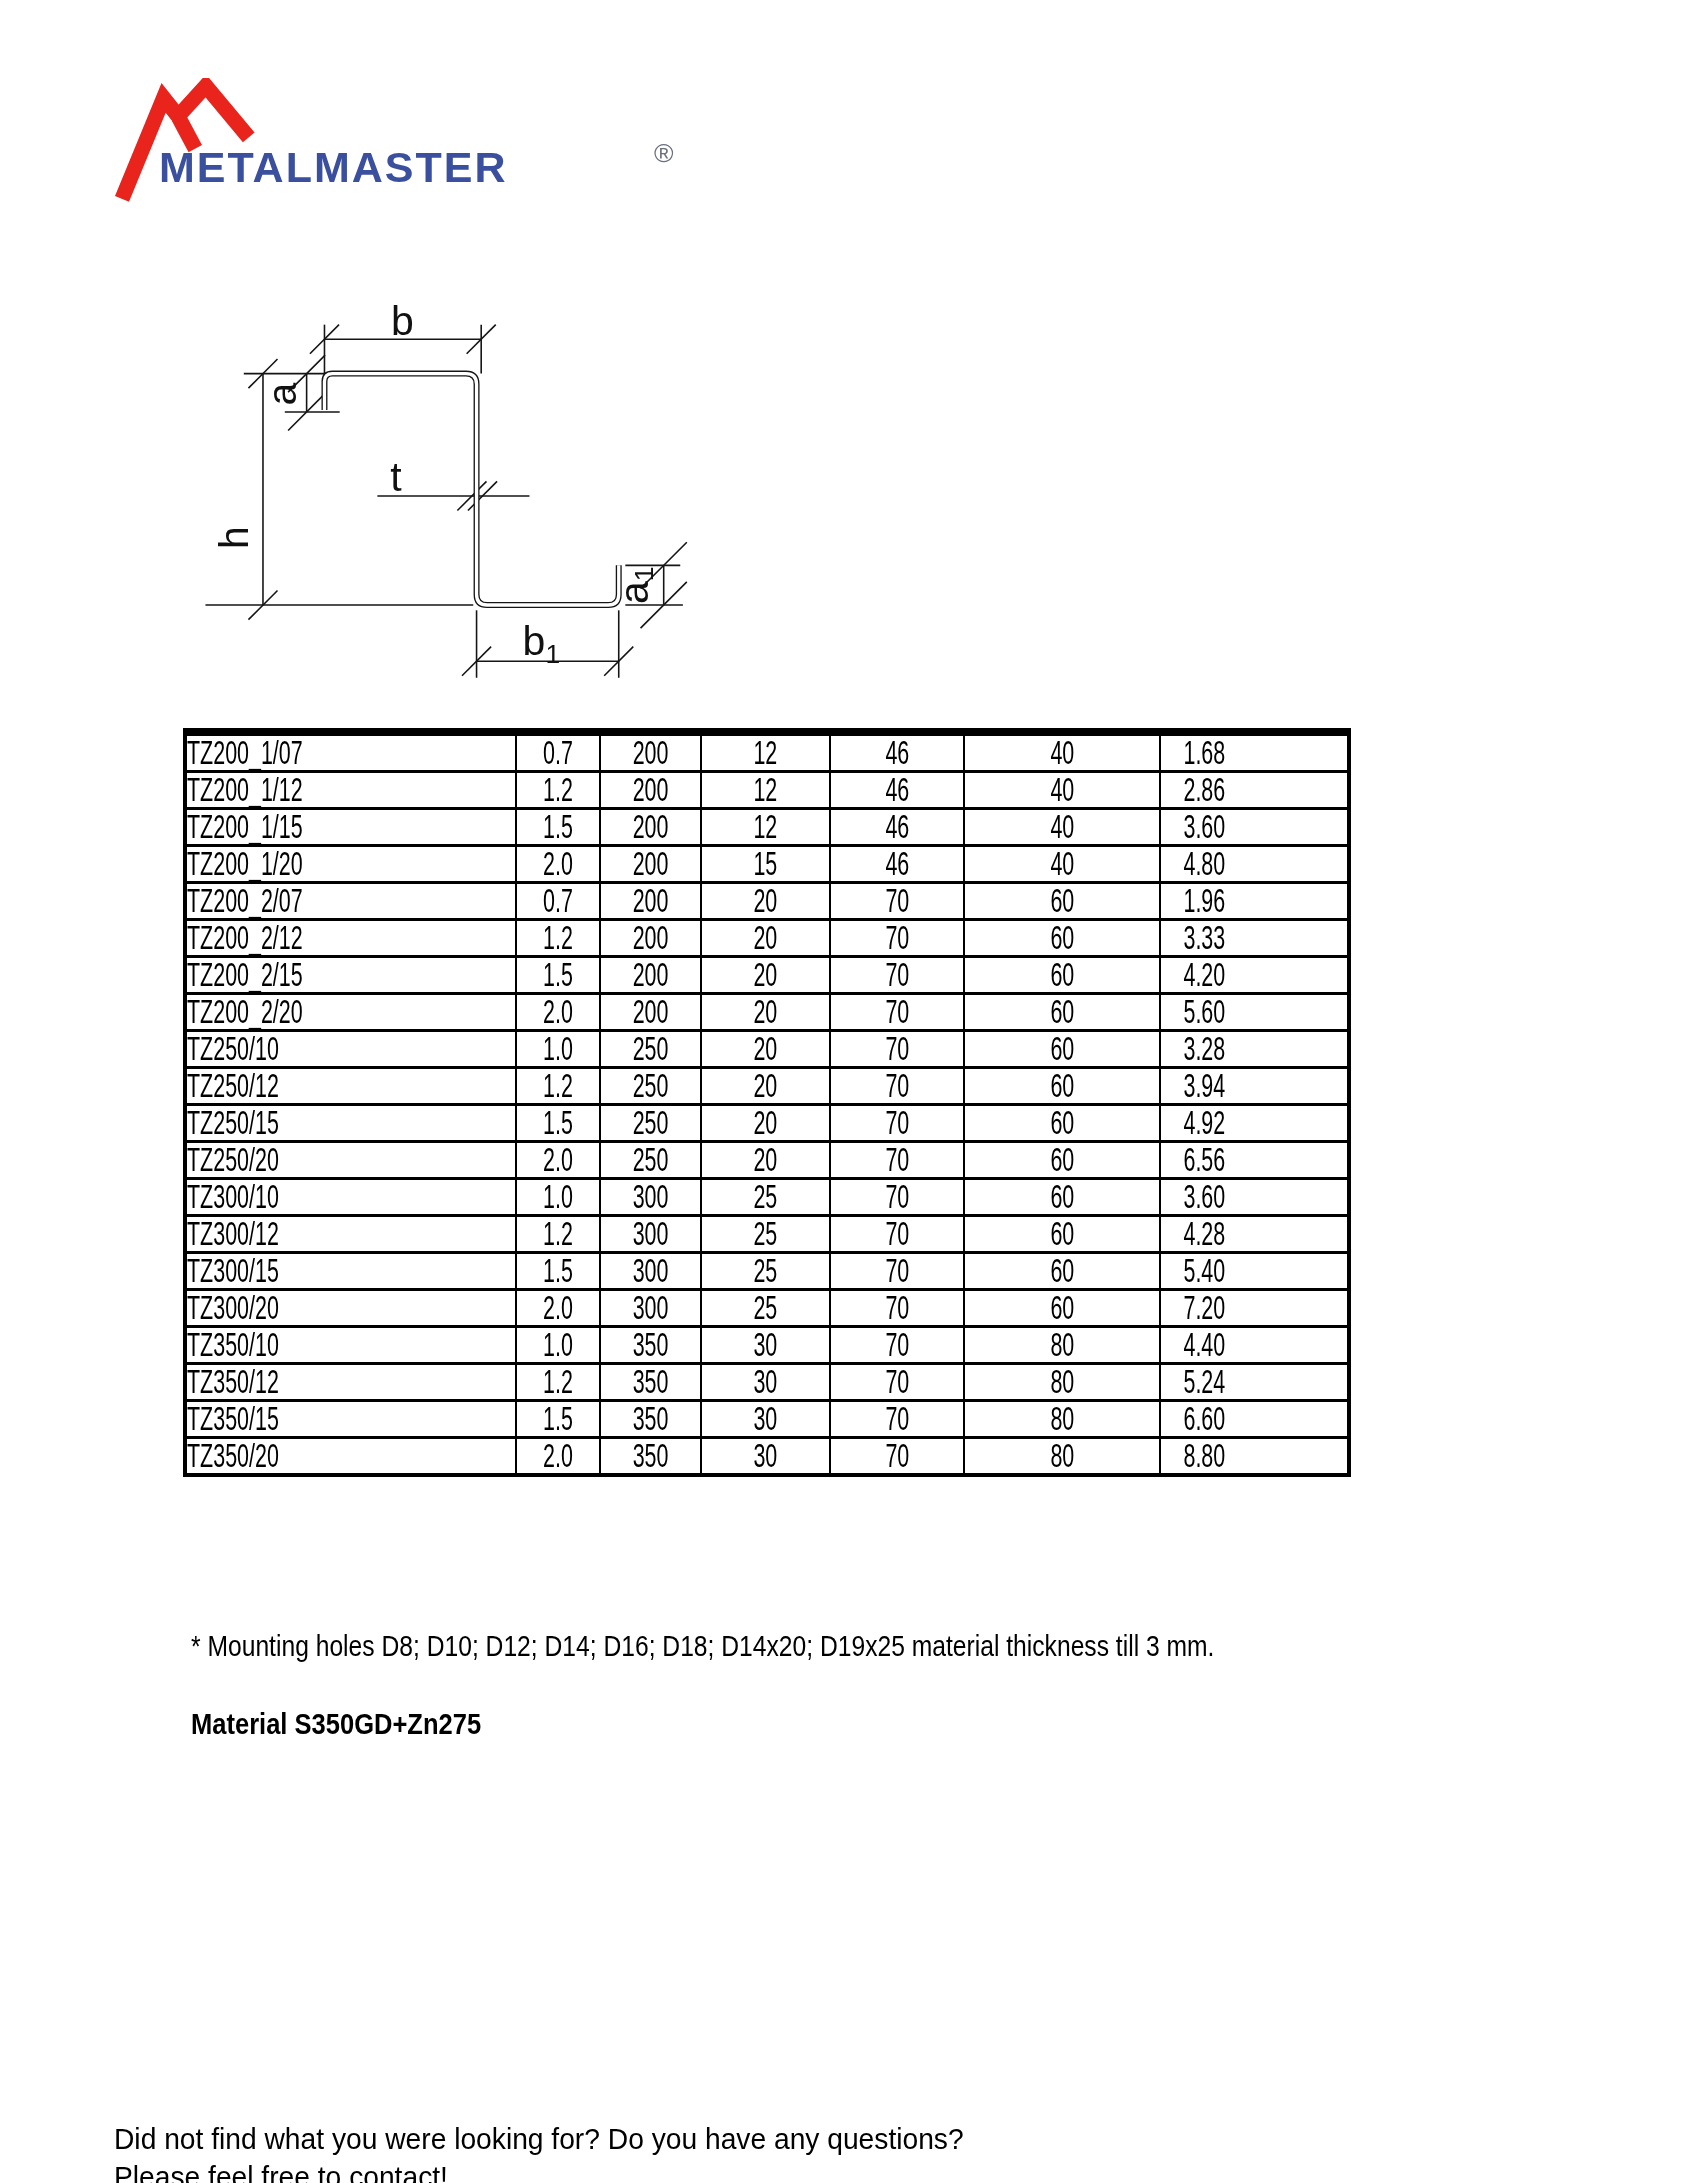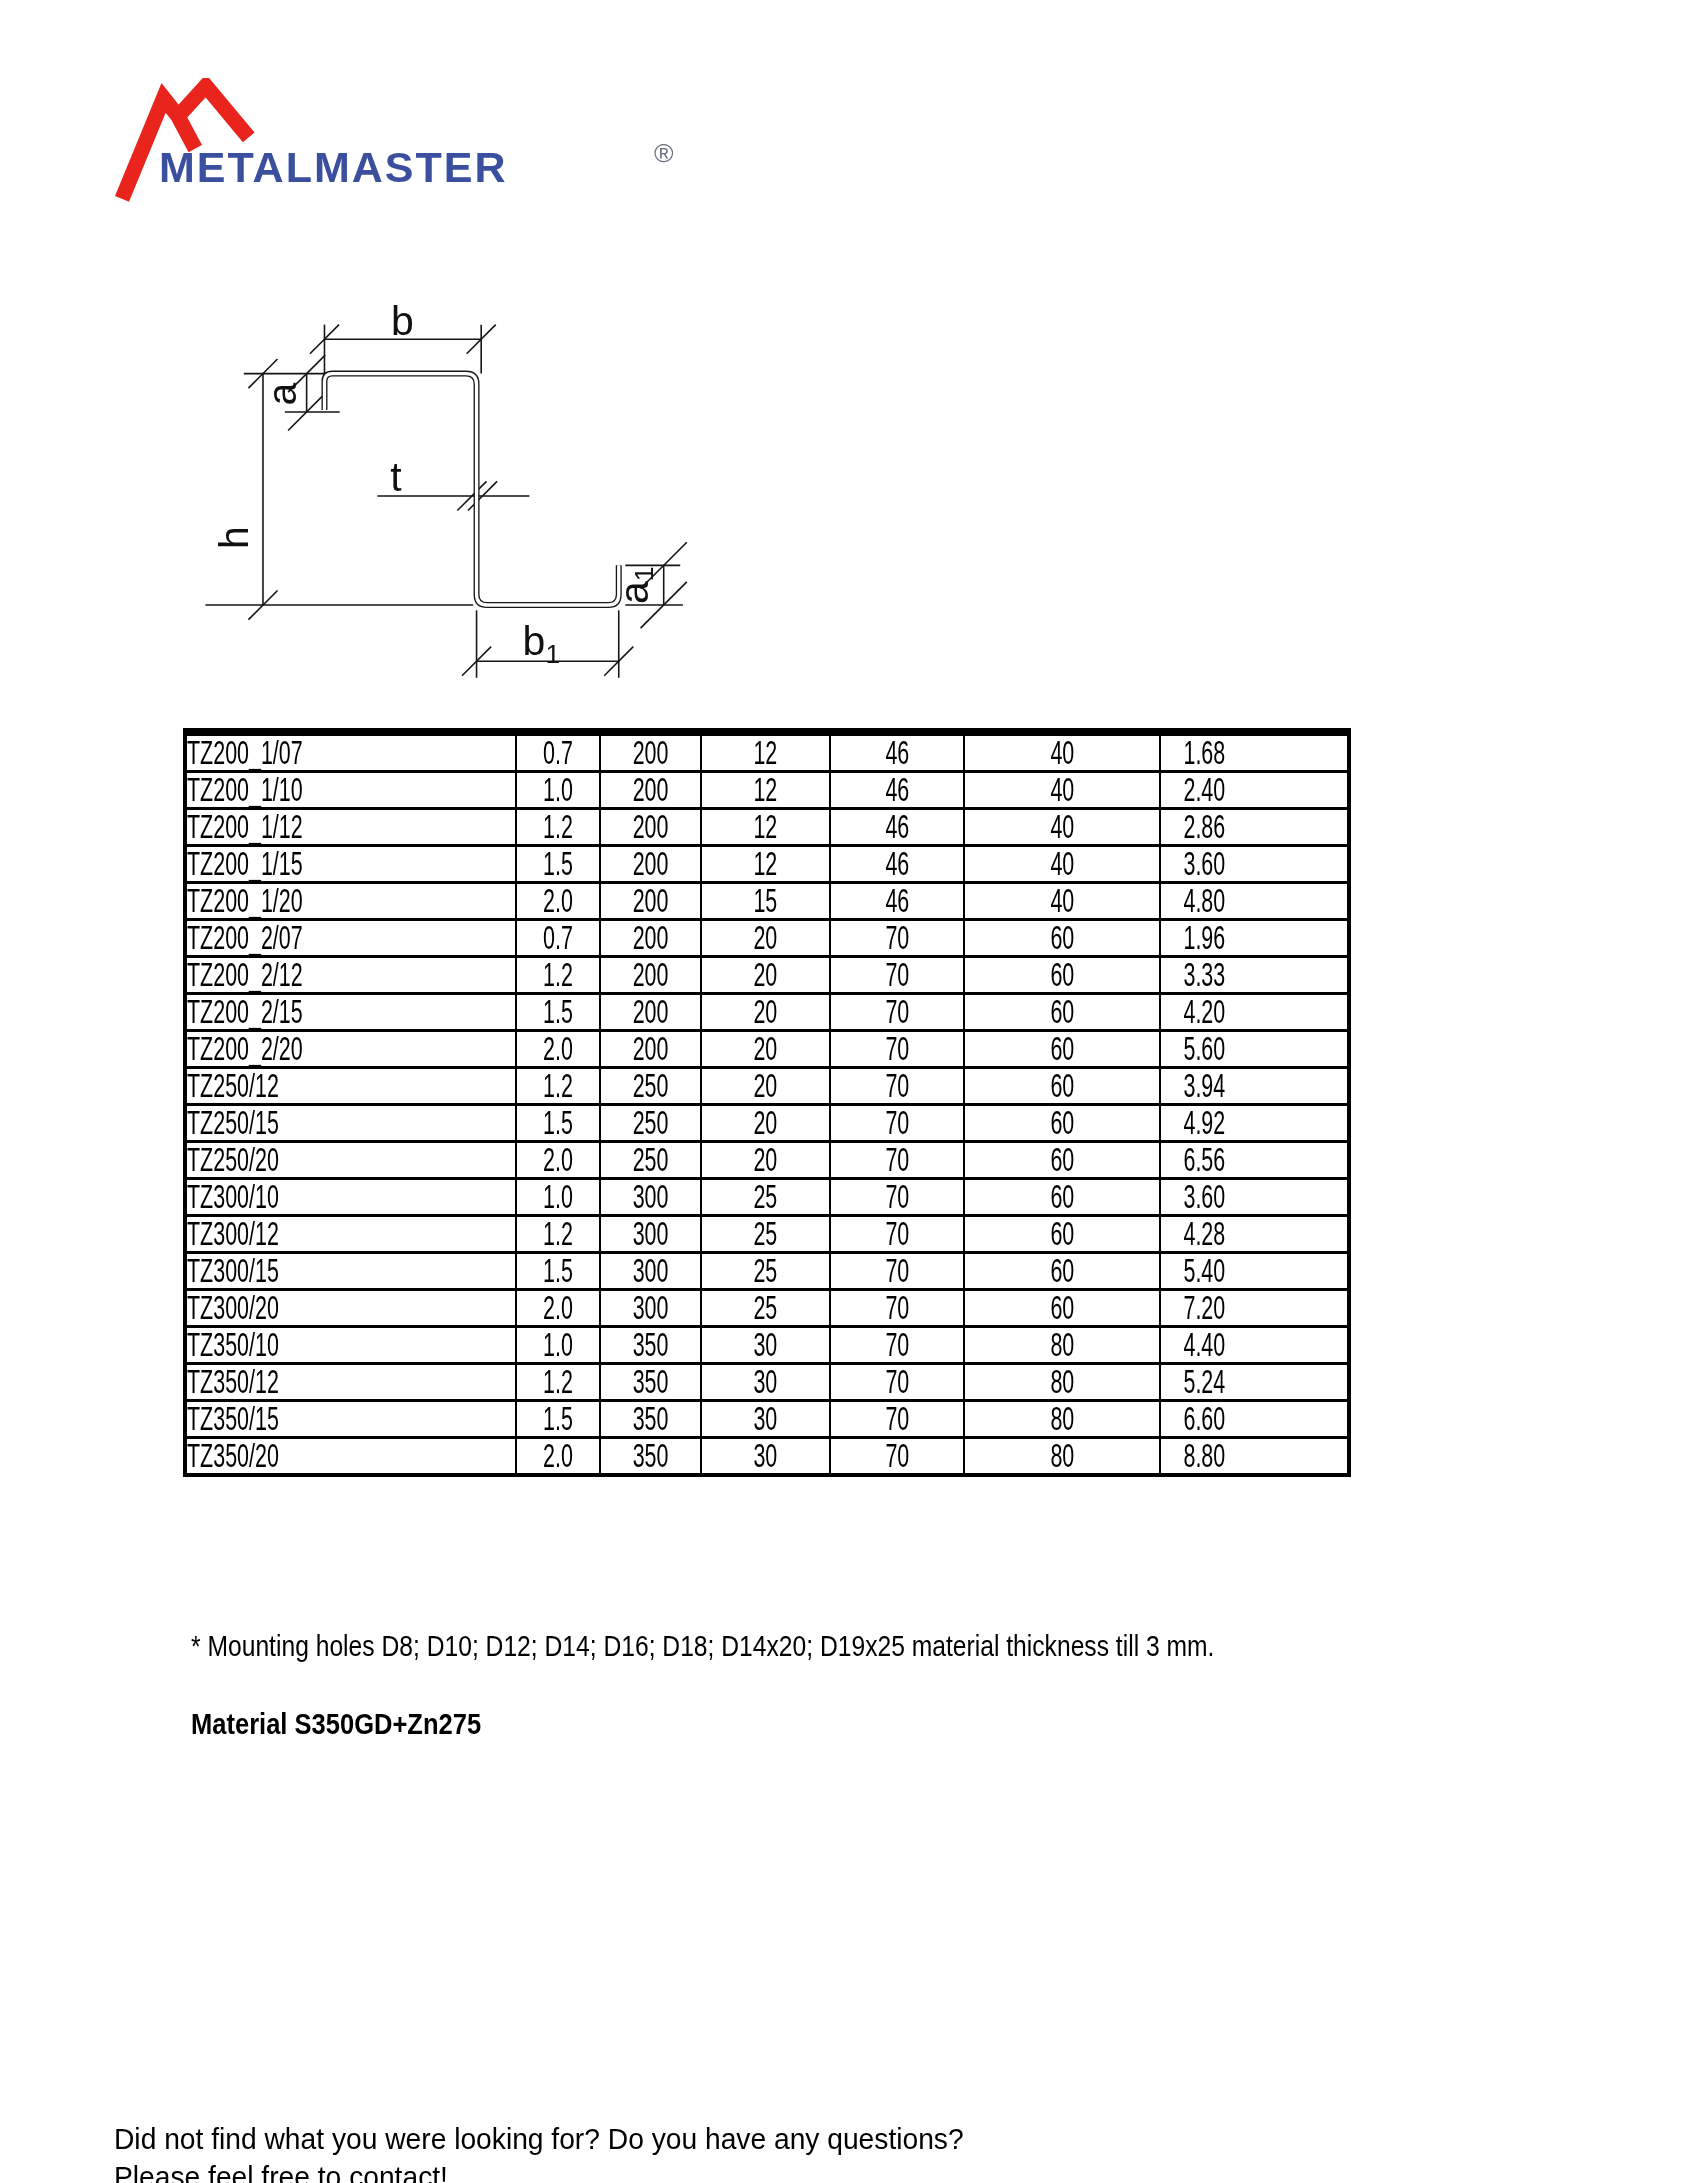--- a/index.html
+++ b/index.html
@@ -146,29 +146,20 @@
       <tr>
         <td class="c0"><span>TZ200_1/07</span></td>
         <td class="c1"><span>0.7</span></td>
         <td class="c2"><span>200</span></td>
         <td class="c3"><span>12</span></td>
         <td class="c4"><span>46</span></td>
         <td class="c5"><span>40</span></td>
         <td class="c6"><span>1.68</span></td>
       </tr>
       <tr>
-        <td class="c0"><span>TZ200_1/10</span></td>
-        <td class="c1"><span>1.0</span></td>
-        <td class="c2"><span>200</span></td>
-        <td class="c3"><span>12</span></td>
-        <td class="c4"><span>46</span></td>
-        <td class="c5"><span>40</span></td>
-        <td class="c6"><span>2.40</span></td>
-      </tr>
-      <tr>
         <td class="c0"><span>TZ200_1/12</span></td>
         <td class="c1"><span>1.2</span></td>
         <td class="c2"><span>200</span></td>
         <td class="c3"><span>12</span></td>
         <td class="c4"><span>46</span></td>
         <td class="c5"><span>40</span></td>
         <td class="c6"><span>2.86</span></td>
       </tr>
       <tr>
         <td class="c0"><span>TZ200_1/15</span></td>
@@ -218,20 +209,29 @@
       <tr>
         <td class="c0"><span>TZ200_2/20</span></td>
         <td class="c1"><span>2.0</span></td>
         <td class="c2"><span>200</span></td>
         <td class="c3"><span>20</span></td>
         <td class="c4"><span>70</span></td>
         <td class="c5"><span>60</span></td>
         <td class="c6"><span>5.60</span></td>
       </tr>
       <tr>
+        <td class="c0"><span>TZ250/10</span></td>
+        <td class="c1"><span>1.0</span></td>
+        <td class="c2"><span>250</span></td>
+        <td class="c3"><span>20</span></td>
+        <td class="c4"><span>70</span></td>
+        <td class="c5"><span>60</span></td>
+        <td class="c6"><span>3.28</span></td>
+      </tr>
+      <tr>
         <td class="c0"><span>TZ250/12</span></td>
         <td class="c1"><span>1.2</span></td>
         <td class="c2"><span>250</span></td>
         <td class="c3"><span>20</span></td>
         <td class="c4"><span>70</span></td>
         <td class="c5"><span>60</span></td>
         <td class="c6"><span>3.94</span></td>
       </tr>
       <tr>
         <td class="c0"><span>TZ250/15</span></td>

